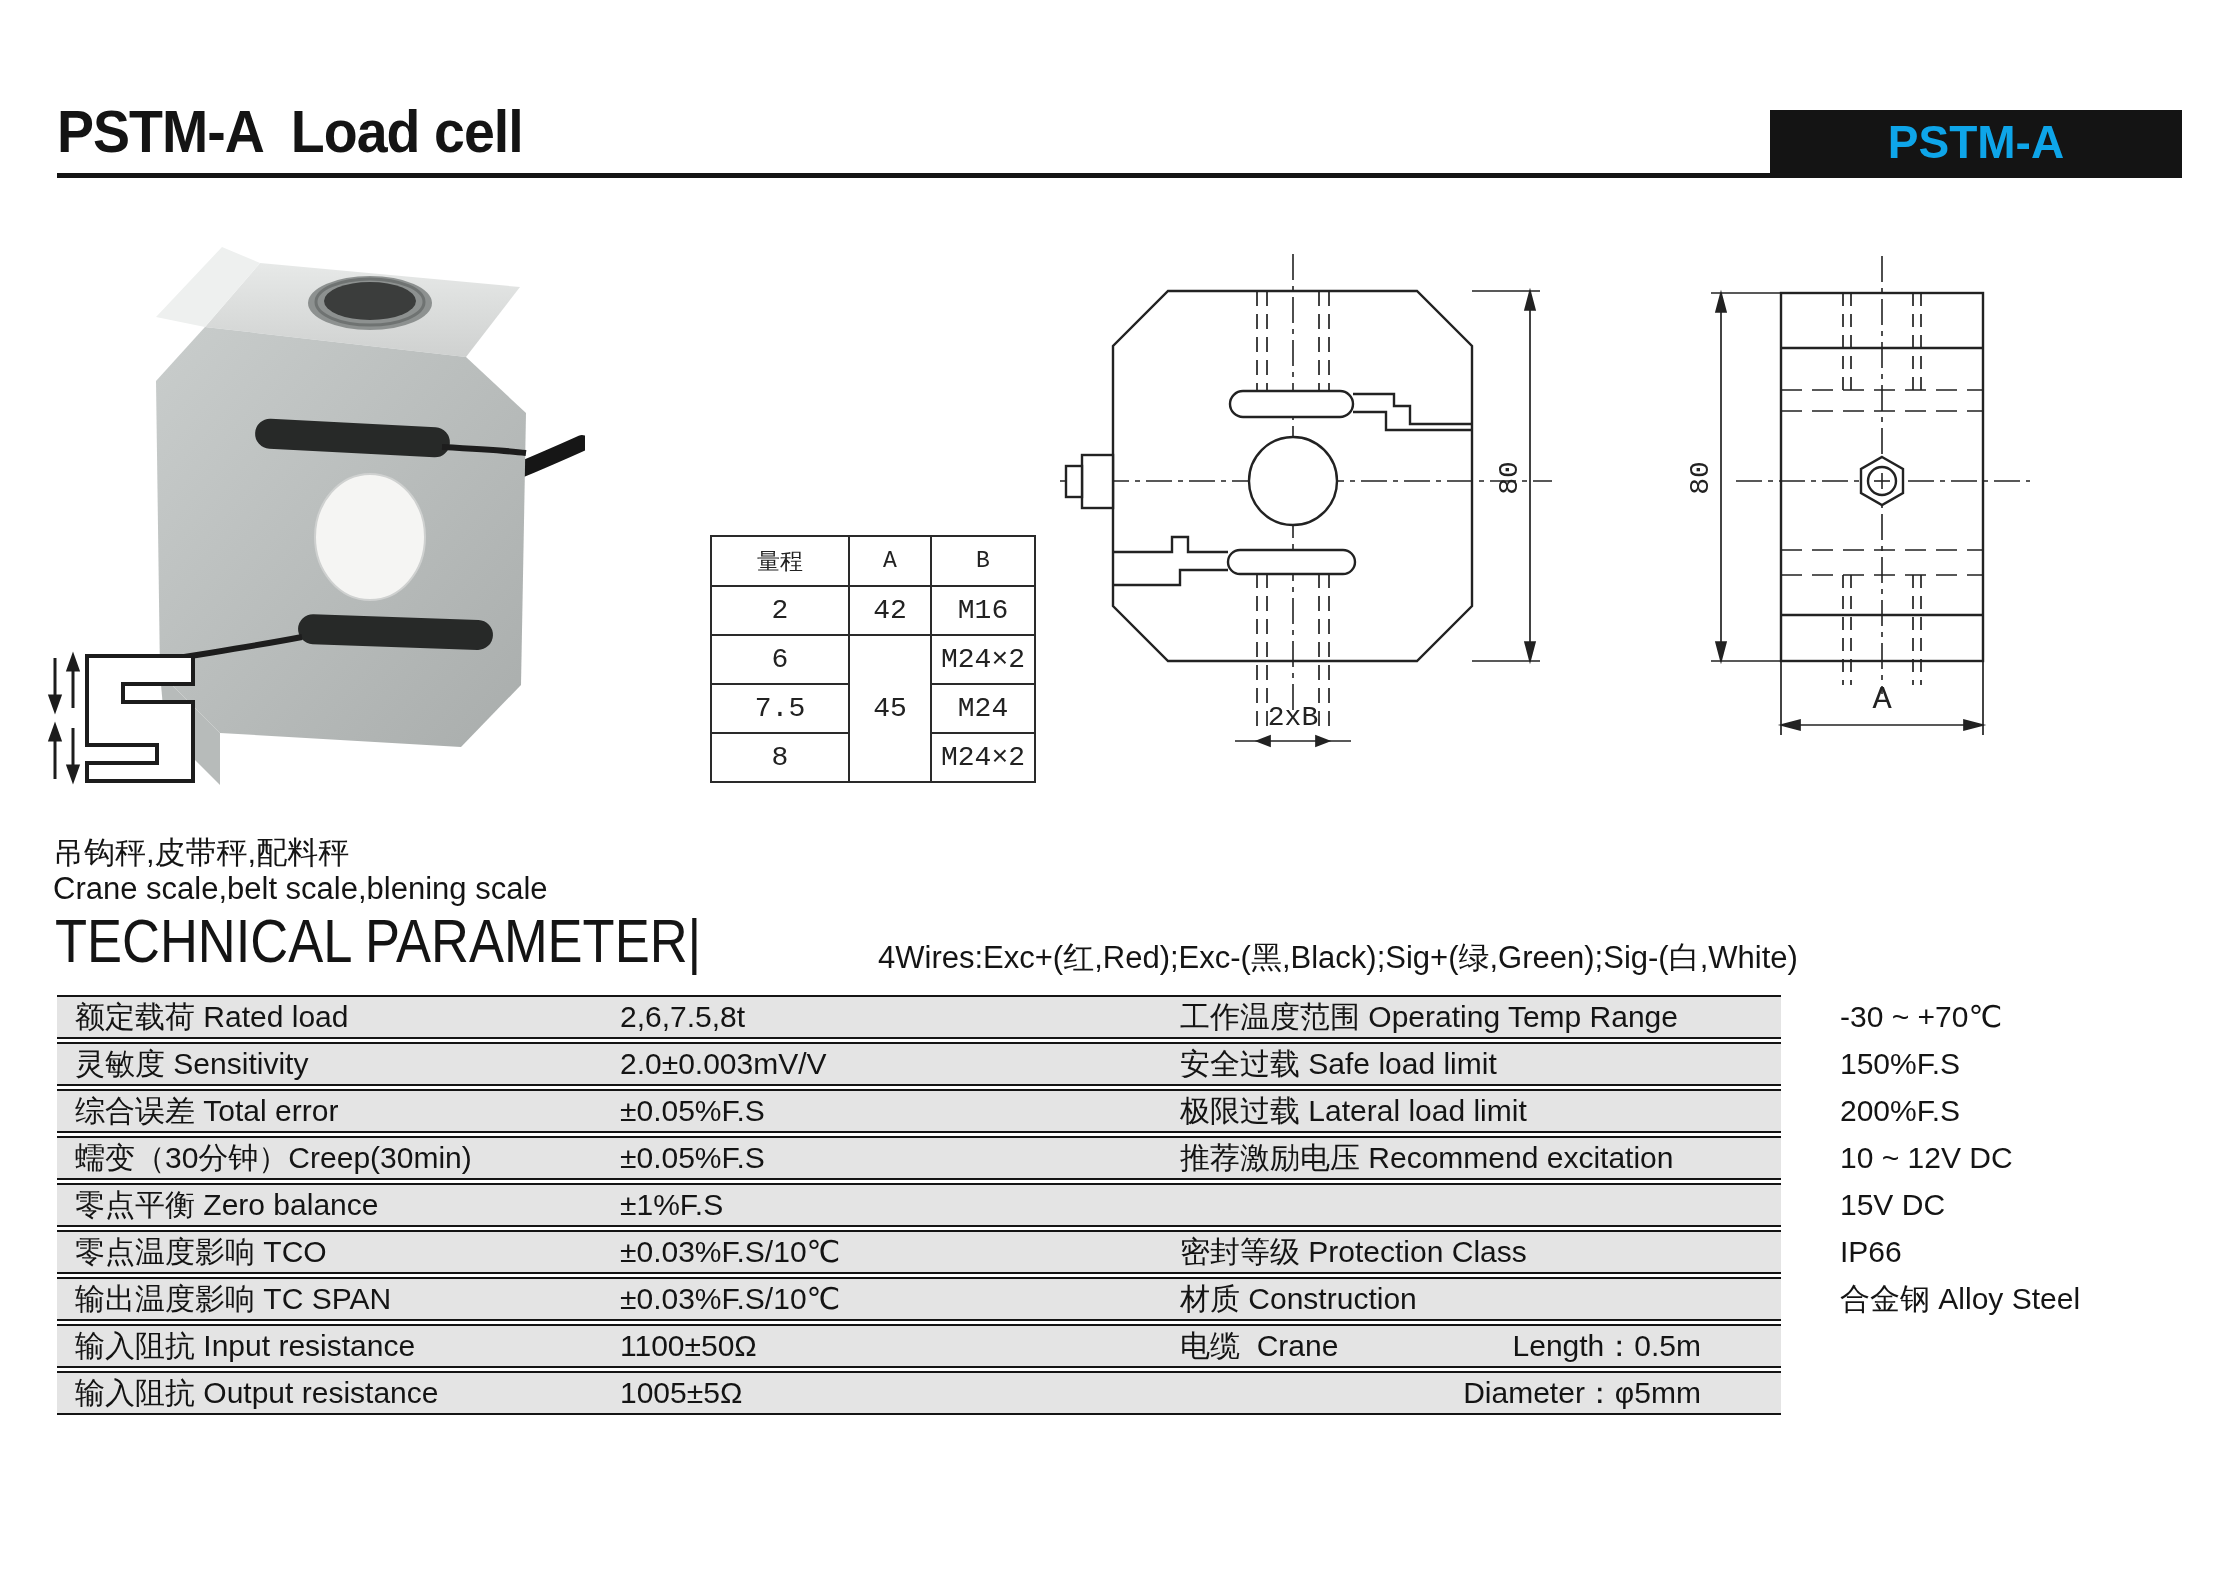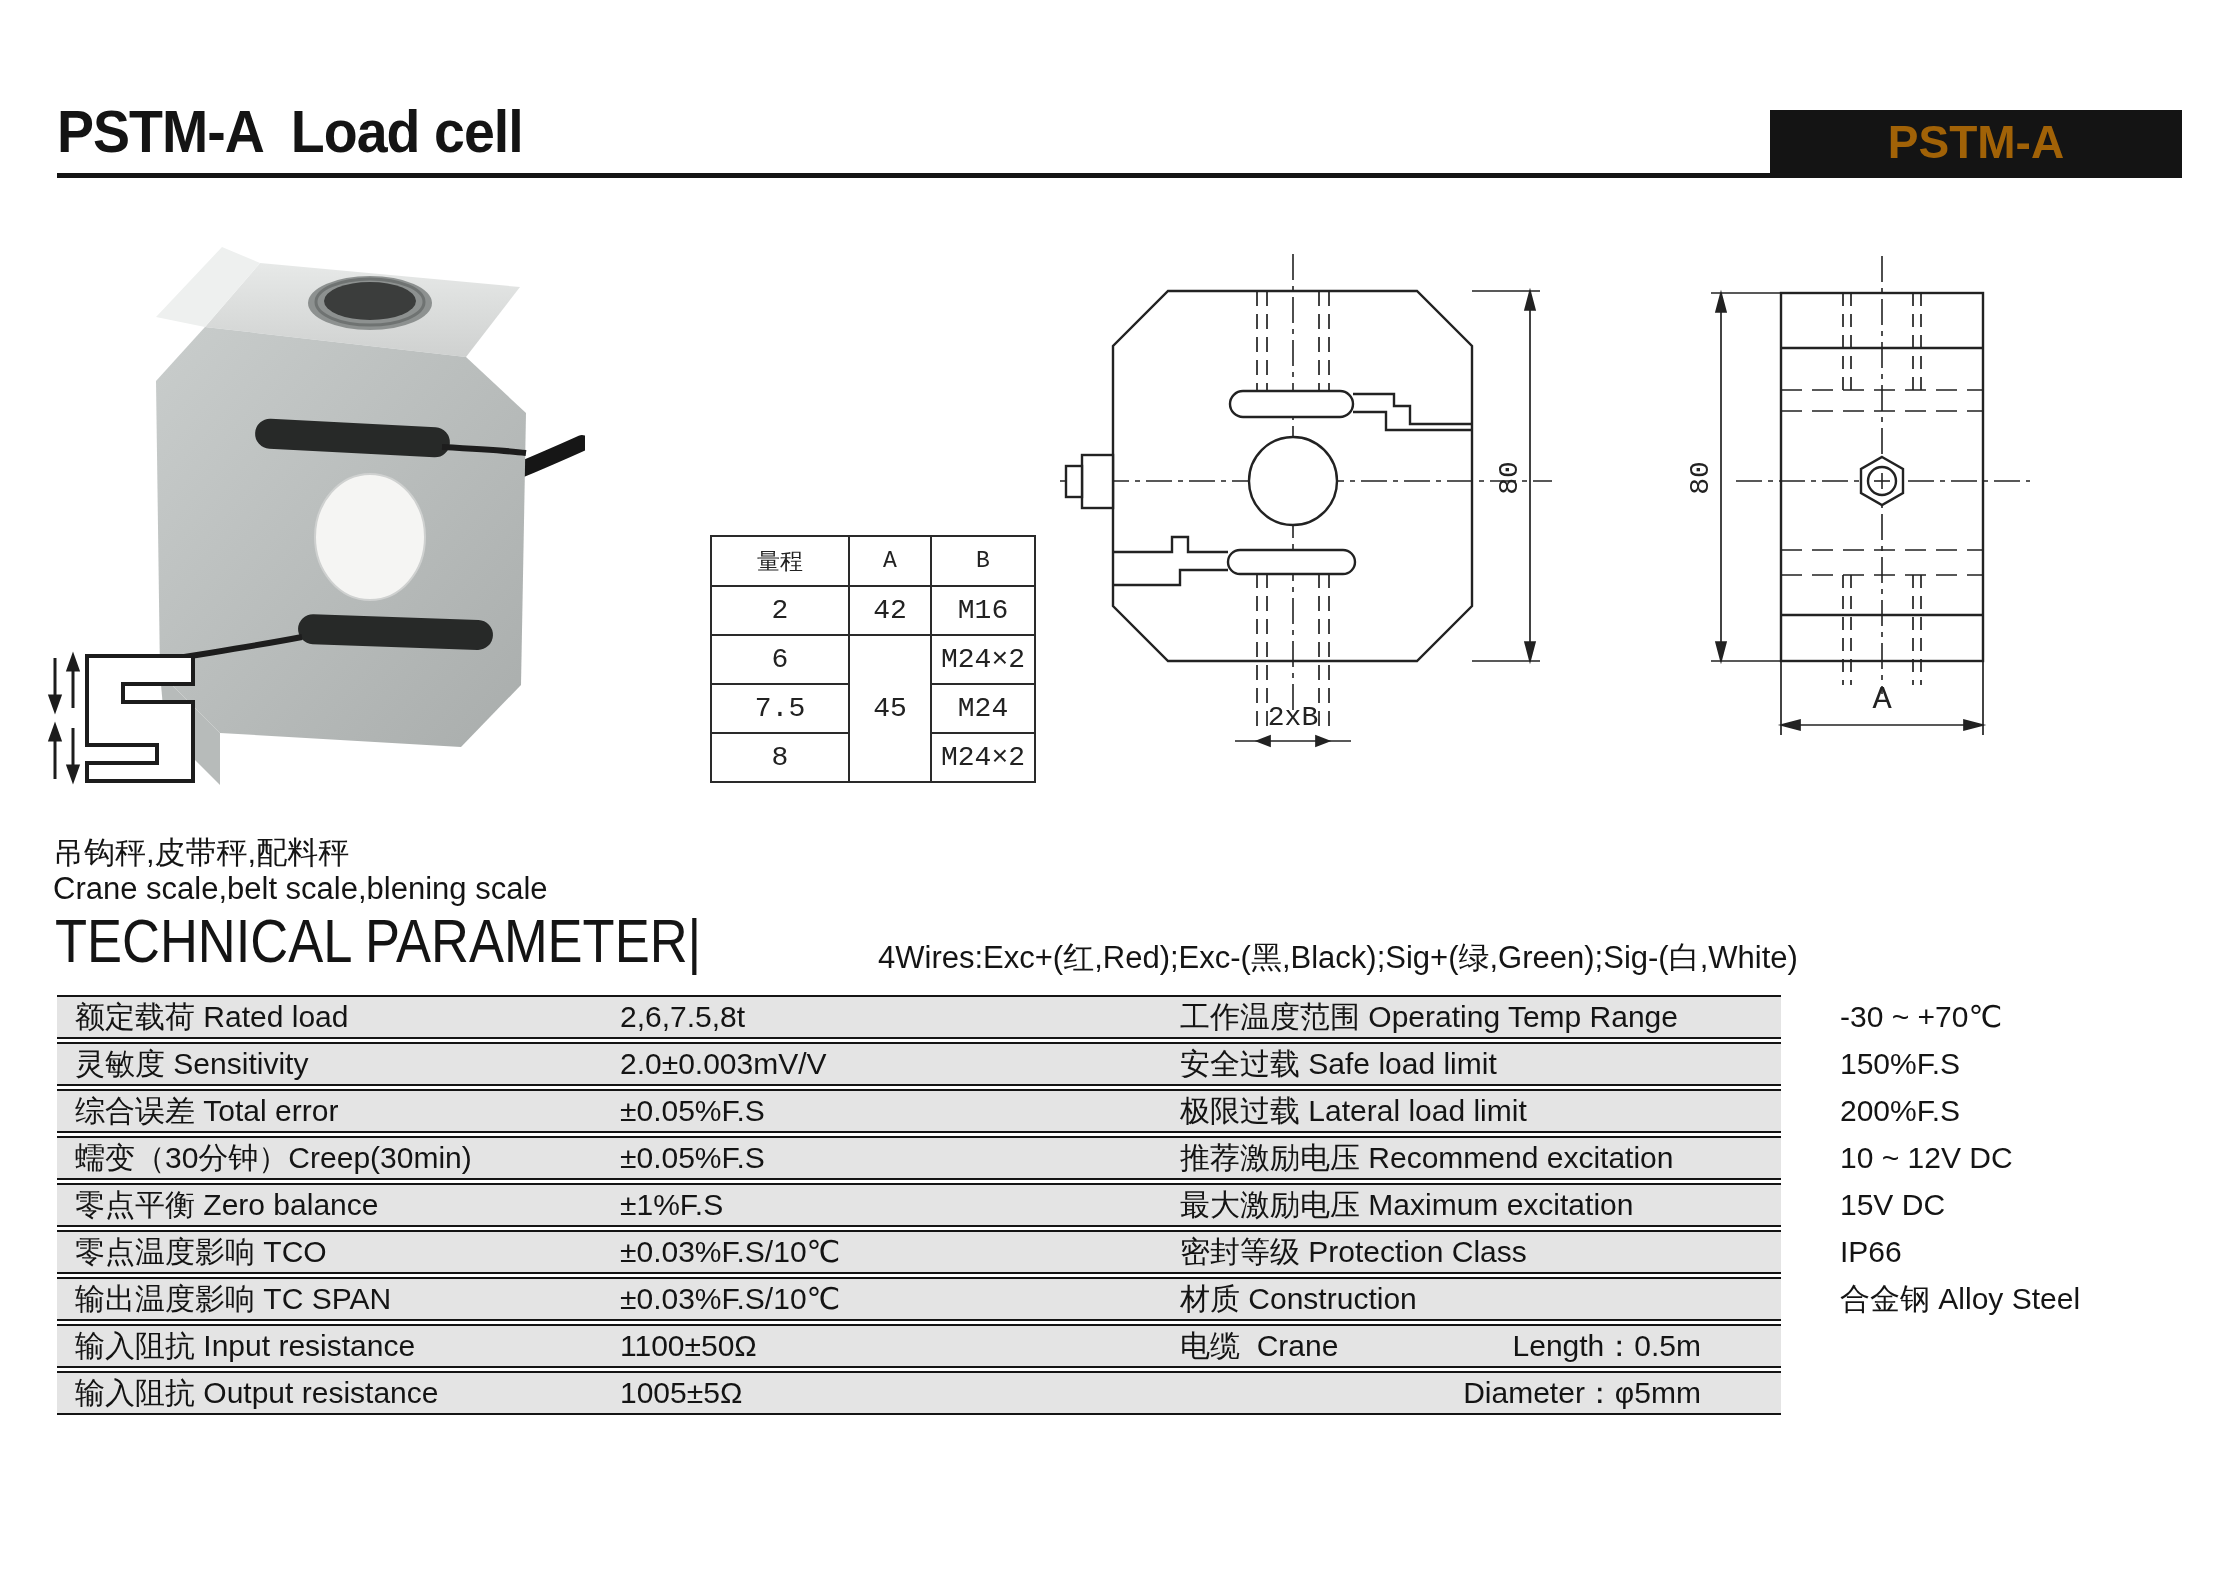--- a/index.html
+++ b/index.html
@@ -1,21 +1,21 @@
 <!DOCTYPE html>
 <html><head>
 <meta charset="utf-8">
 <style>
   html,body{margin:0;padding:0;background:#fff;}
   .page{position:relative;width:2234px;height:1585px;background:#fff;overflow:hidden;
         font-family:"Liberation Sans","DejaVu Sans",sans-serif;color:#141414;}
   .abs{position:absolute;}
   .title{left:57px;top:98px;font-size:59px;font-weight:bold;transform:scaleX(.94);
          transform-origin:left center;white-space:pre;letter-spacing:-1px;}
-  .badge{left:1770px;top:110px;width:412px;height:63px;background:#141414;color:#a16207;
+  .badge{left:1770px;top:110px;width:412px;height:63px;background:#141414;color:#0ea5e9;
          display:flex;align-items:center;justify-content:center;font-size:46px;font-weight:bold;}
   .rule{left:57px;top:173px;width:2125px;height:5px;background:#141414;}
   .cap{left:53px;font-size:31px;white-space:pre;}
   .cap-zh{top:832px;}
   .cap-en{top:871px;}
   .heading{left:55px;top:906px;font-size:61px;transform:scaleX(.86);transform-origin:left top;white-space:pre;}
   .wires{left:878px;top:937px;font-size:31px;white-space:pre;}
   .ptable{left:57px;top:995px;width:1724px;}
   .prow{position:relative;height:40px;background:#e4e4e4;border-top:2px solid #141414;
         border-bottom:2px solid #141414;margin-bottom:3px;}
@@ -250,21 +250,20 @@
     </div>
     <div class="prow">
       <span class="pcell c1">蠕变（30分钟）Creep(30min)</span>
       <span class="pcell c2">±0.05%F.S</span>
       <span class="pcell c3">推荐激励电压 Recommend excitation</span>
       <span class="pcell c4">10 ~ 12V DC</span>
     </div>
     <div class="prow">
       <span class="pcell c1">零点平衡 Zero balance</span>
       <span class="pcell c2">±1%F.S</span>
-      <span class="pcell c3">最大激励电压 Maximum excitation</span>
       <span class="pcell c4">15V DC</span>
     </div>
     <div class="prow">
       <span class="pcell c1">零点温度影响 TCO</span>
       <span class="pcell c2">±0.03%F.S/10℃</span>
       <span class="pcell c3">密封等级 Protection Class</span>
       <span class="pcell c4">IP66</span>
     </div>
     <div class="prow">
       <span class="pcell c1">输出温度影响 TC SPAN</span>

